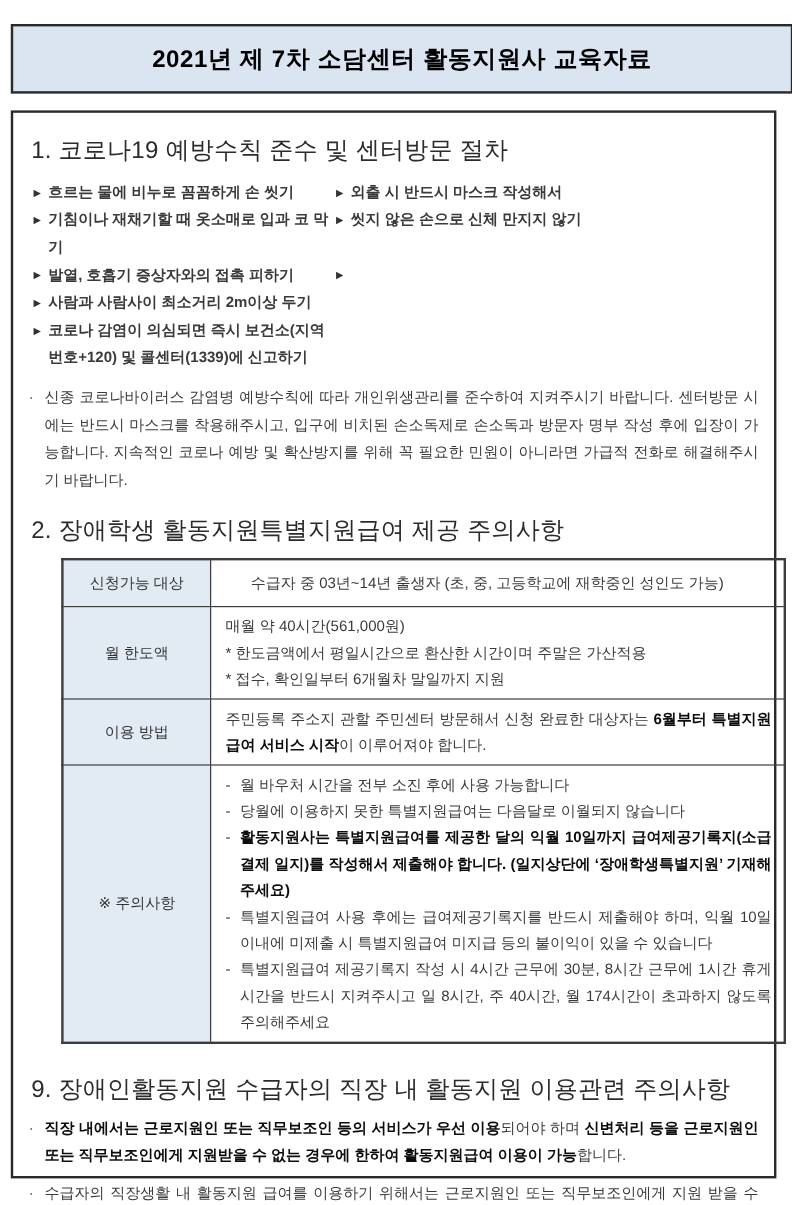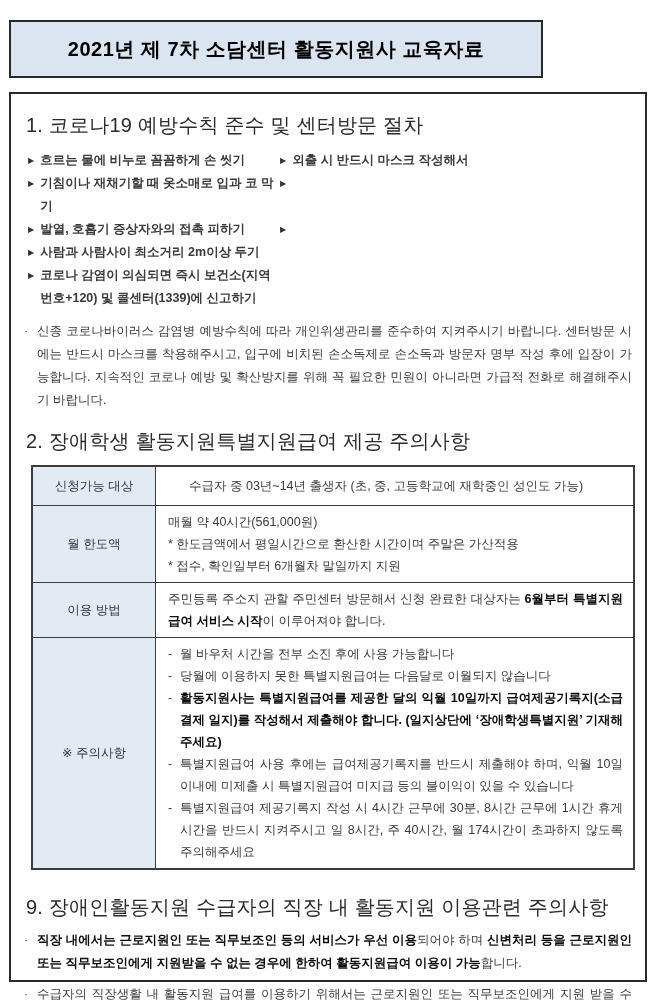--- a/index.html
+++ b/index.html
@@ -9,21 +9,21 @@
     --table-border:#3c3c3c;
   }
   html,body{margin:0;padding:0;background:#ffffff;}
   .page{
     position:relative;width:660px;height:1004px;background:#fff;
     font-family:"Liberation Sans","DejaVu Sans",sans-serif;
     color:#3a3a3a;overflow:hidden;
   }
   
   .title-box{
-    position:absolute;left:9px;top:20px;width:534px;height:58px;
+    position:absolute;left:9px;top:20px;width:652px;height:58px;
     box-sizing:border-box;background:var(--panel-fill);
     border:2px solid var(--border-dark);
     display:flex;align-items:center;justify-content:center;
   }
   .title-text{font-size:20px;font-weight:800;color:#000;letter-spacing:.5px;}
   
   .content-box{
     position:absolute;left:9px;top:92px;width:638px;height:890px;
     box-sizing:border-box;border:2px solid var(--border-dark);
     padding:14px 13px 0 13px;
@@ -39,21 +39,21 @@
   .bullet-item.right{width:auto;flex:1;}
   .bullet-marker{flex:none;font-size:8px;margin:0 6px 0 0;line-height:23px;color:#333;}
   
   .note-row,.para{display:flex;font-size:12.5px;line-height:23px;}
   .note-row{margin-top:10px;}
   .note-marker,.para-marker{flex:none;width:13px;color:#444;}
   .note-text,.para-text{flex:1;text-align:justify;}
   
   .sec2{margin-top:16px;}
   .info-table{
-    border-collapse:collapse;margin:10px 0 0 7px;width:604px;
+    border-collapse:collapse;margin:10px 0 0 27px;width:604px;
     border:2px solid var(--table-border);font-size:12.5px;table-layout:fixed;
   }
   .info-table td{border:1px solid var(--table-border);vertical-align:middle;}
   .label-cell{
     width:118px;background:var(--cell-fill);text-align:center;
     font-weight:500;color:#333;padding:4px 2px;
   }
   .content-cell{padding:5px 10px 5px 12px;line-height:22px;color:#3a3a3a;}
   .info-table tr:nth-child(1) .content-cell{height:28px;padding-left:33px;}
   .cell-line{display:flex;}
@@ -88,20 +88,21 @@
               <span class="bullet-text">외출 시 반드시 마스크 작성해서</span>
             </div>
           </div>
           <div class="bullet-row">
             <div class="bullet-item">
               <span class="bullet-marker">▶</span>
               <span class="bullet-text">기침이나 재채기할 때 옷소매로 입과 코 막기</span>
             </div>
             <div class="bullet-item right">
               <span class="bullet-marker">▶</span>
+              <span class="bullet-text">씻지 않은 손으로 신체 만지지 않기</span>
             </div>
           </div>
           <div class="bullet-row">
             <div class="bullet-item">
               <span class="bullet-marker">▶</span>
               <span class="bullet-text">발열, 호흡기 증상자와의 접촉 피하기</span>
             </div>
             <div class="bullet-item right">
               <span class="bullet-marker">▶</span>
             </div>

